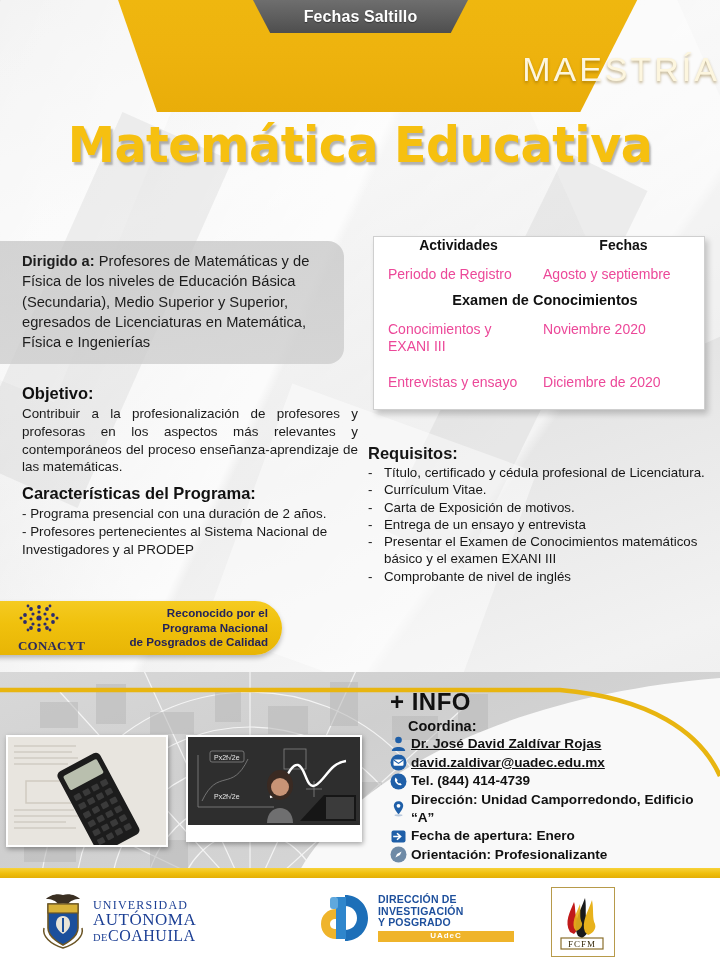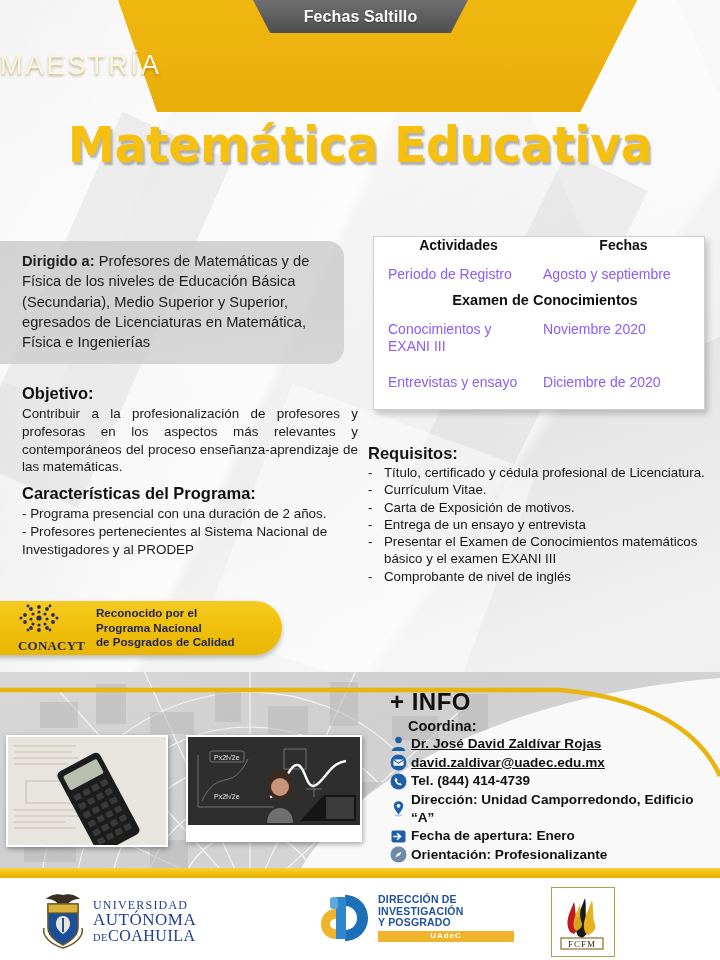--- a/index.html
+++ b/index.html
@@ -32,22 +32,22 @@
     background:linear-gradient(180deg,#6e6e6e 0%,#5d5d5d 55%,#4e4e4e 100%);
     clip-path:polygon(0% 0%, 100% 0%, 92% 100%, 8% 100%);
     filter:drop-shadow(0 2px 3px rgba(0,0,0,.35));
     display:flex;align-items:center;justify-content:center;
   }
   .hdr-tab span{
     color:#ffffff;font-size:16px;font-weight:bold;letter-spacing:.1px;
     text-shadow:0 1px 1px rgba(0,0,0,.4);
   }
   .hdr-maestria{
-    position:absolute;left:0;top:50px;width:720px;text-align:left;
-    color:#fdf6df;font-size:27px;letter-spacing:3px;font-weight:400;
+    position:absolute;left:0;top:50px;width:720px;text-align:right;
+    color:#fdf6df;font-size:34px;letter-spacing:3px;font-weight:400;
     text-shadow:0 2px 3px rgba(120,85,0,.45);
   }
   .hdr-title{
     position:absolute;left:0;top:116px;width:720px;text-align:center;
     color:#f6c010;font-size:50px;font-weight:bold;letter-spacing:-.5px;
     font-family:"DejaVu Sans","Liberation Sans",sans-serif;
     text-shadow:2px 3px 2px rgba(120,120,120,.55);
     transform:scaleX(.95);
   }
 
@@ -75,21 +75,21 @@
     background:#ffffff;border:1px solid #cfcfcf;
     box-shadow:3px 4px 6px rgba(0,0,0,.20);
     box-sizing:border-box;
   }
   .tbl-row{display:flex;}
   .tbl-c1{width:170px;padding:5px 0 5px 14px;box-sizing:border-box;}
   .tbl-c2{width:162px;padding:5px 0 5px 0px;box-sizing:border-box;}
   .tbl-head{font-size:14px;font-weight:bold;color:#111;text-align:center;}
   .tbl-head.c1{width:170px;}
   .tbl-head.c2{width:162px;}
-  .tbl-cell{font-size:14px;color:#8b5cf6;line-height:1.2;}
+  .tbl-cell{font-size:14px;color:#ec4899;line-height:1.2;}
   .tbl-span{font-size:14.5px;font-weight:bold;color:#111;text-align:center;width:100%;padding:4px 0 4px 12px;}
 
   
   .req{position:absolute;left:368px;top:444px;width:348px;color:#161616;}
   .req h3{font-size:16.5px;font-weight:bold;margin:0 0 1px 0;}
   .req ul{list-style:none;margin:0;padding:0;}
   .req li{font-size:13.3px;line-height:1.30;display:flex;margin-bottom:0px;}
   .req li .dash{width:16px;flex:0 0 16px;}
   .req li .txt{flex:1;}
 
@@ -97,21 +97,21 @@
   .conacyt{
     position:absolute;left:-18px;top:601px;width:300px;height:54px;
     background:linear-gradient(180deg,#f5cb22 0%,#f0c10d 42%,#e8b505 100%);
     border-radius:0 27px 27px 0;
     box-shadow:0 3px 5px rgba(0,0,0,.25);
     display:flex;align-items:center;
   }
   .cona-logo{width:78px;margin-left:36px;text-align:left;flex:0 0 78px;}
   .cona-name{font-size:13px;font-weight:bold;color:#2b2b5c;letter-spacing:.2px;
     font-family:"Liberation Serif","DejaVu Serif",serif;margin-top:-1px;}
-  .cona-txt{font-size:11.6px;font-weight:bold;color:#23235a;line-height:1.25;text-align:left;flex:1;padding-right:14px;}
+  .cona-txt{font-size:11.6px;font-weight:bold;color:#23235a;line-height:1.25;text-align:right;flex:1;padding-right:14px;}
 
   
   .band{
     position:absolute;left:0;top:672px;width:720px;height:198px;
     overflow:hidden;
   }
   .band-bg{
     position:absolute;inset:0;
     background:
       radial-gradient(circle at 34% 115%, rgba(120,120,120,.42) 0 2%, rgba(120,120,120,0) 3%),

